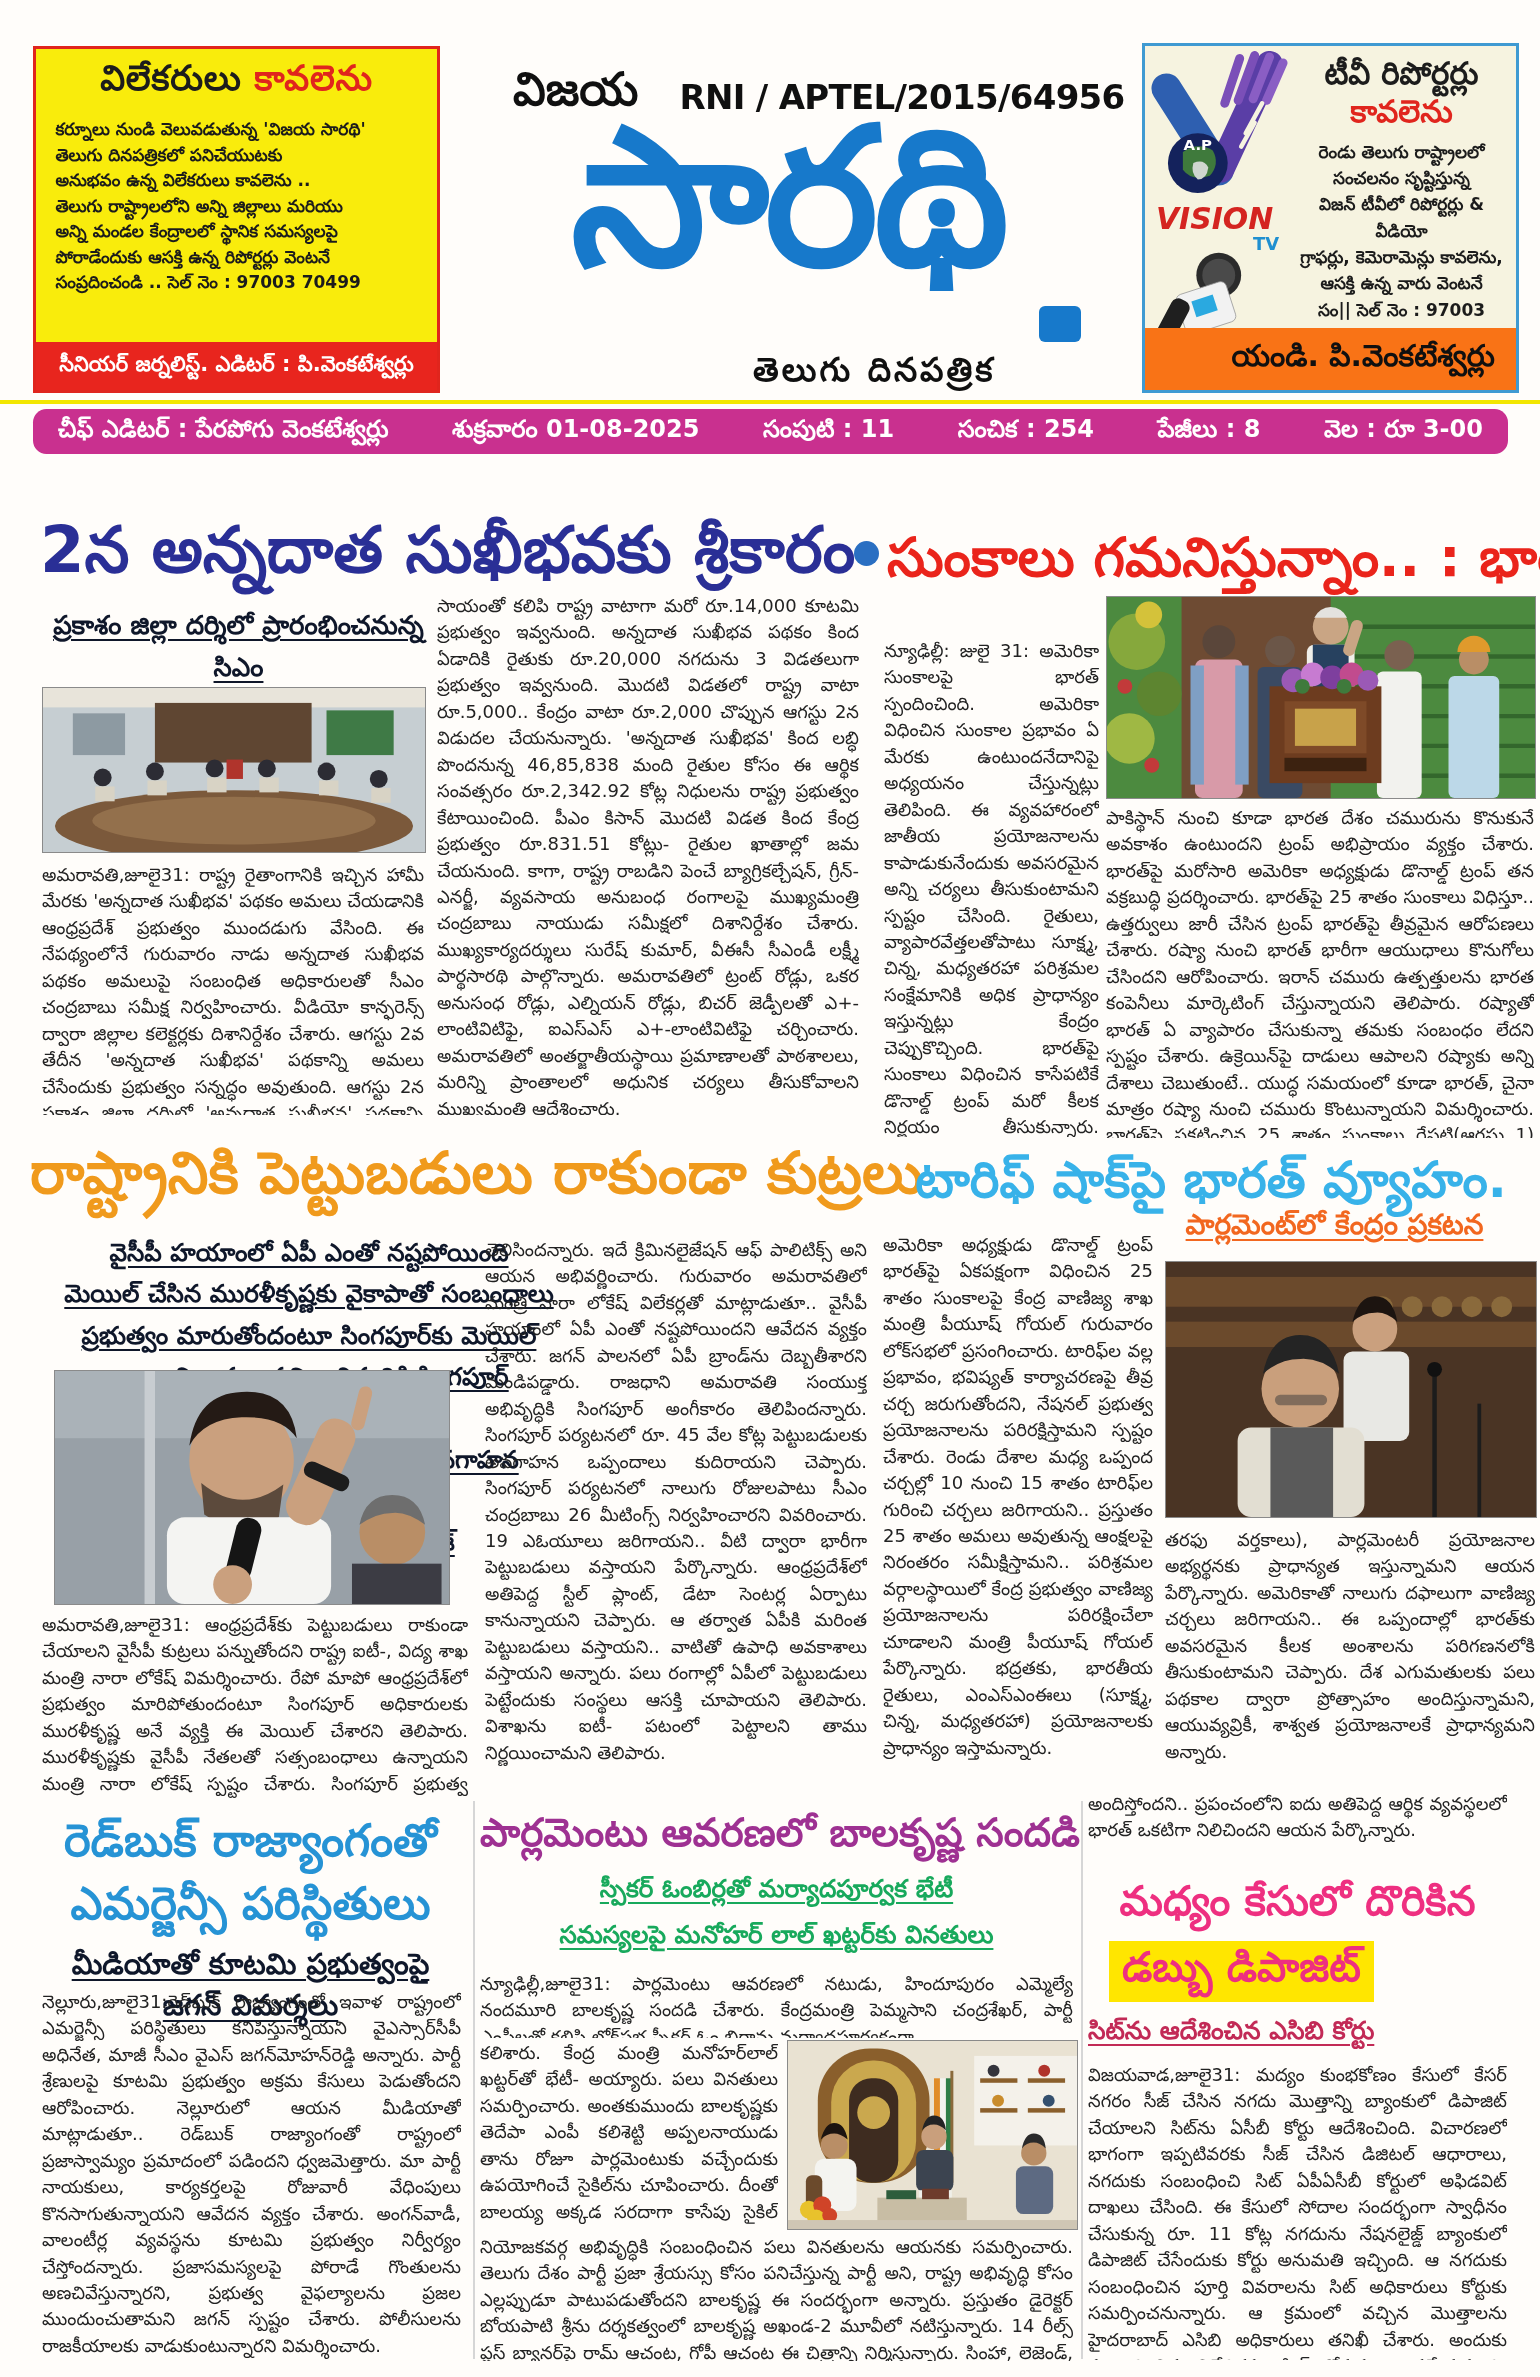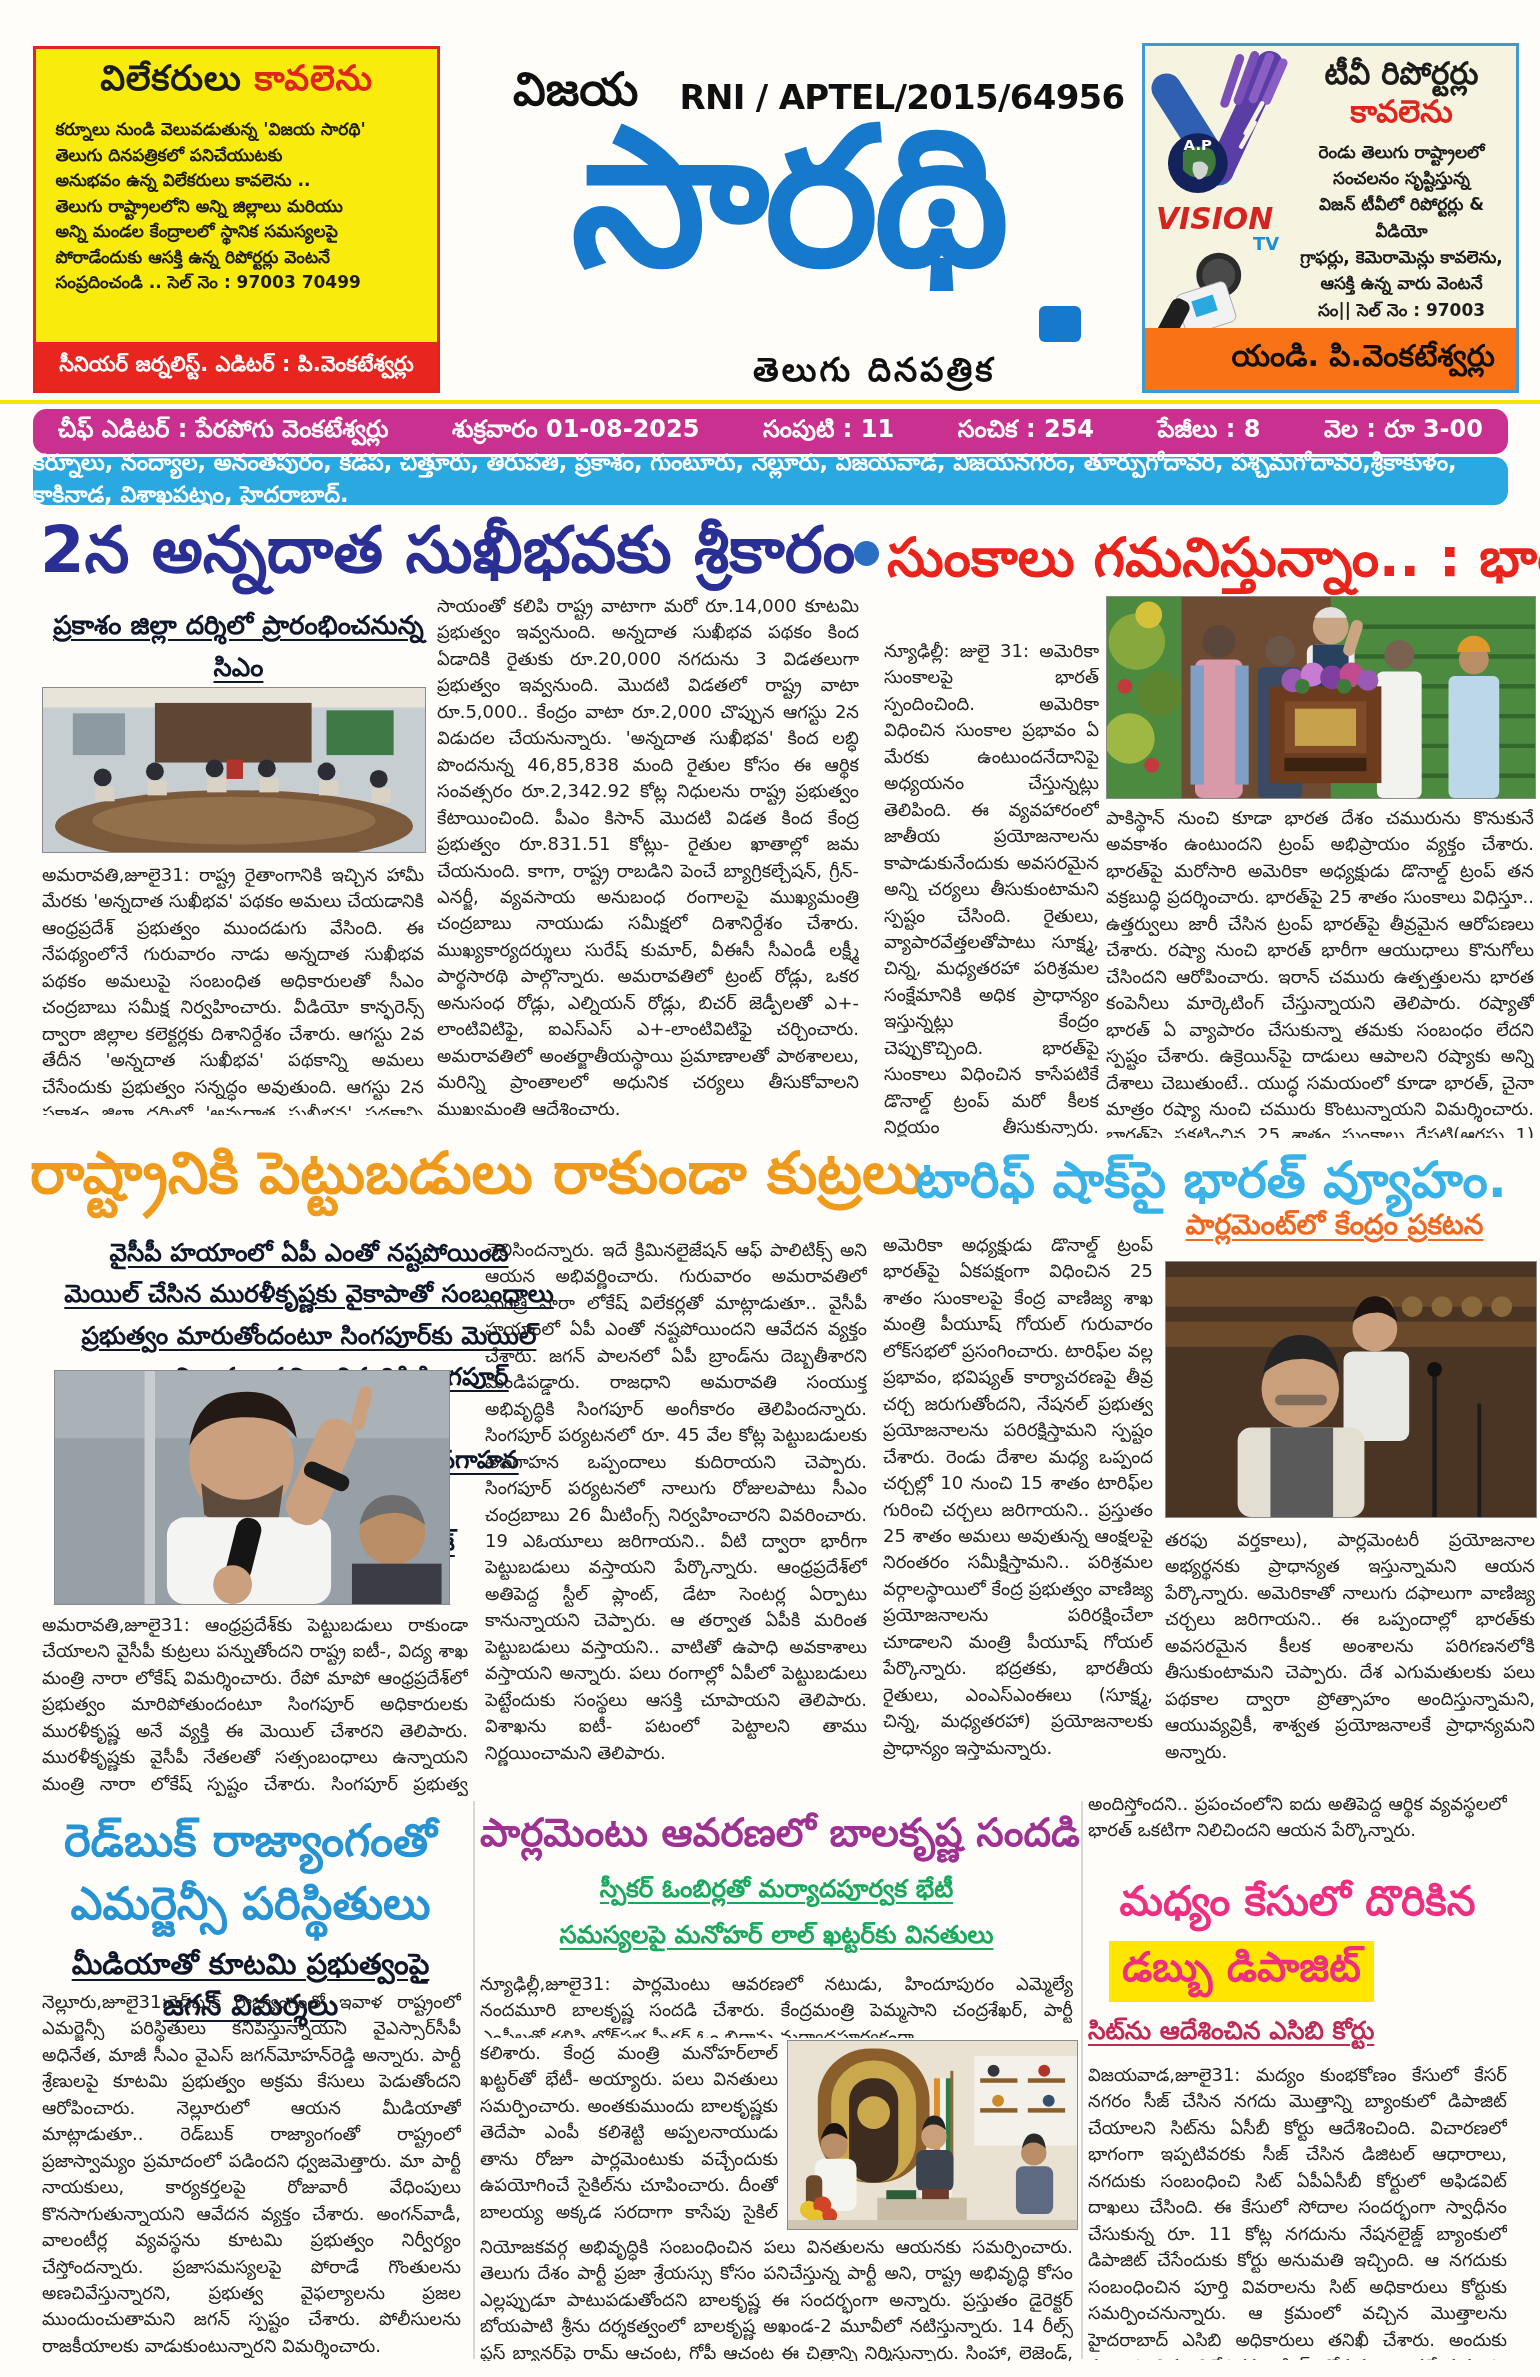--- a/index.html
+++ b/index.html
@@ -166,21 +166,20 @@
 
   <div id="info-bar" class="abs">
     <span>చీఫ్ ఎడిటర్ : పేరపోగు వెంకటేశ్వర్లు</span>
     <span>శుక్రవారం 01-08-2025</span>
     <span>సంపుటి : 11</span>
     <span>సంచిక : 254</span>
     <span>పేజీలు : 8</span>
     <span>వెల : రూ 3-00</span>
   </div>
 
-  <div id="cities-bar" class="abs">కర్నూలు, నంద్యాల, అనంతపురం, కడప, చిత్తూరు, తిరుపతి, ప్రకాశం, గుంటూరు, నెల్లూరు, విజయవాడ, విజయనగరం, తూర్పుగోదావరి, పశ్చిమగోదావరి,శ్రీకాకుళం, కాకినాడ, విశాఖపట్నం, హైదరాబాద్.</div>
 
   <div id="h1-left" class="abs">2న అన్నదాత సుఖీభవకు శ్రీకారం</div>
   <div id="blue-dot" class="abs"></div>
   <div id="h1-right" class="abs">సుంకాలు గమనిస్తున్నాం.. : భారత్</div>
 
   <div id="sub-annadata" class="abs sub-magenta">
     <div class="u">ప్రకాశం జిల్లా దర్శిలో ప్రారంభించనున్న సిఎం</div>
     <div class="u">అధికారులతో సమీక్షించిన చంద్రబాబు</div>
   </div>
 

